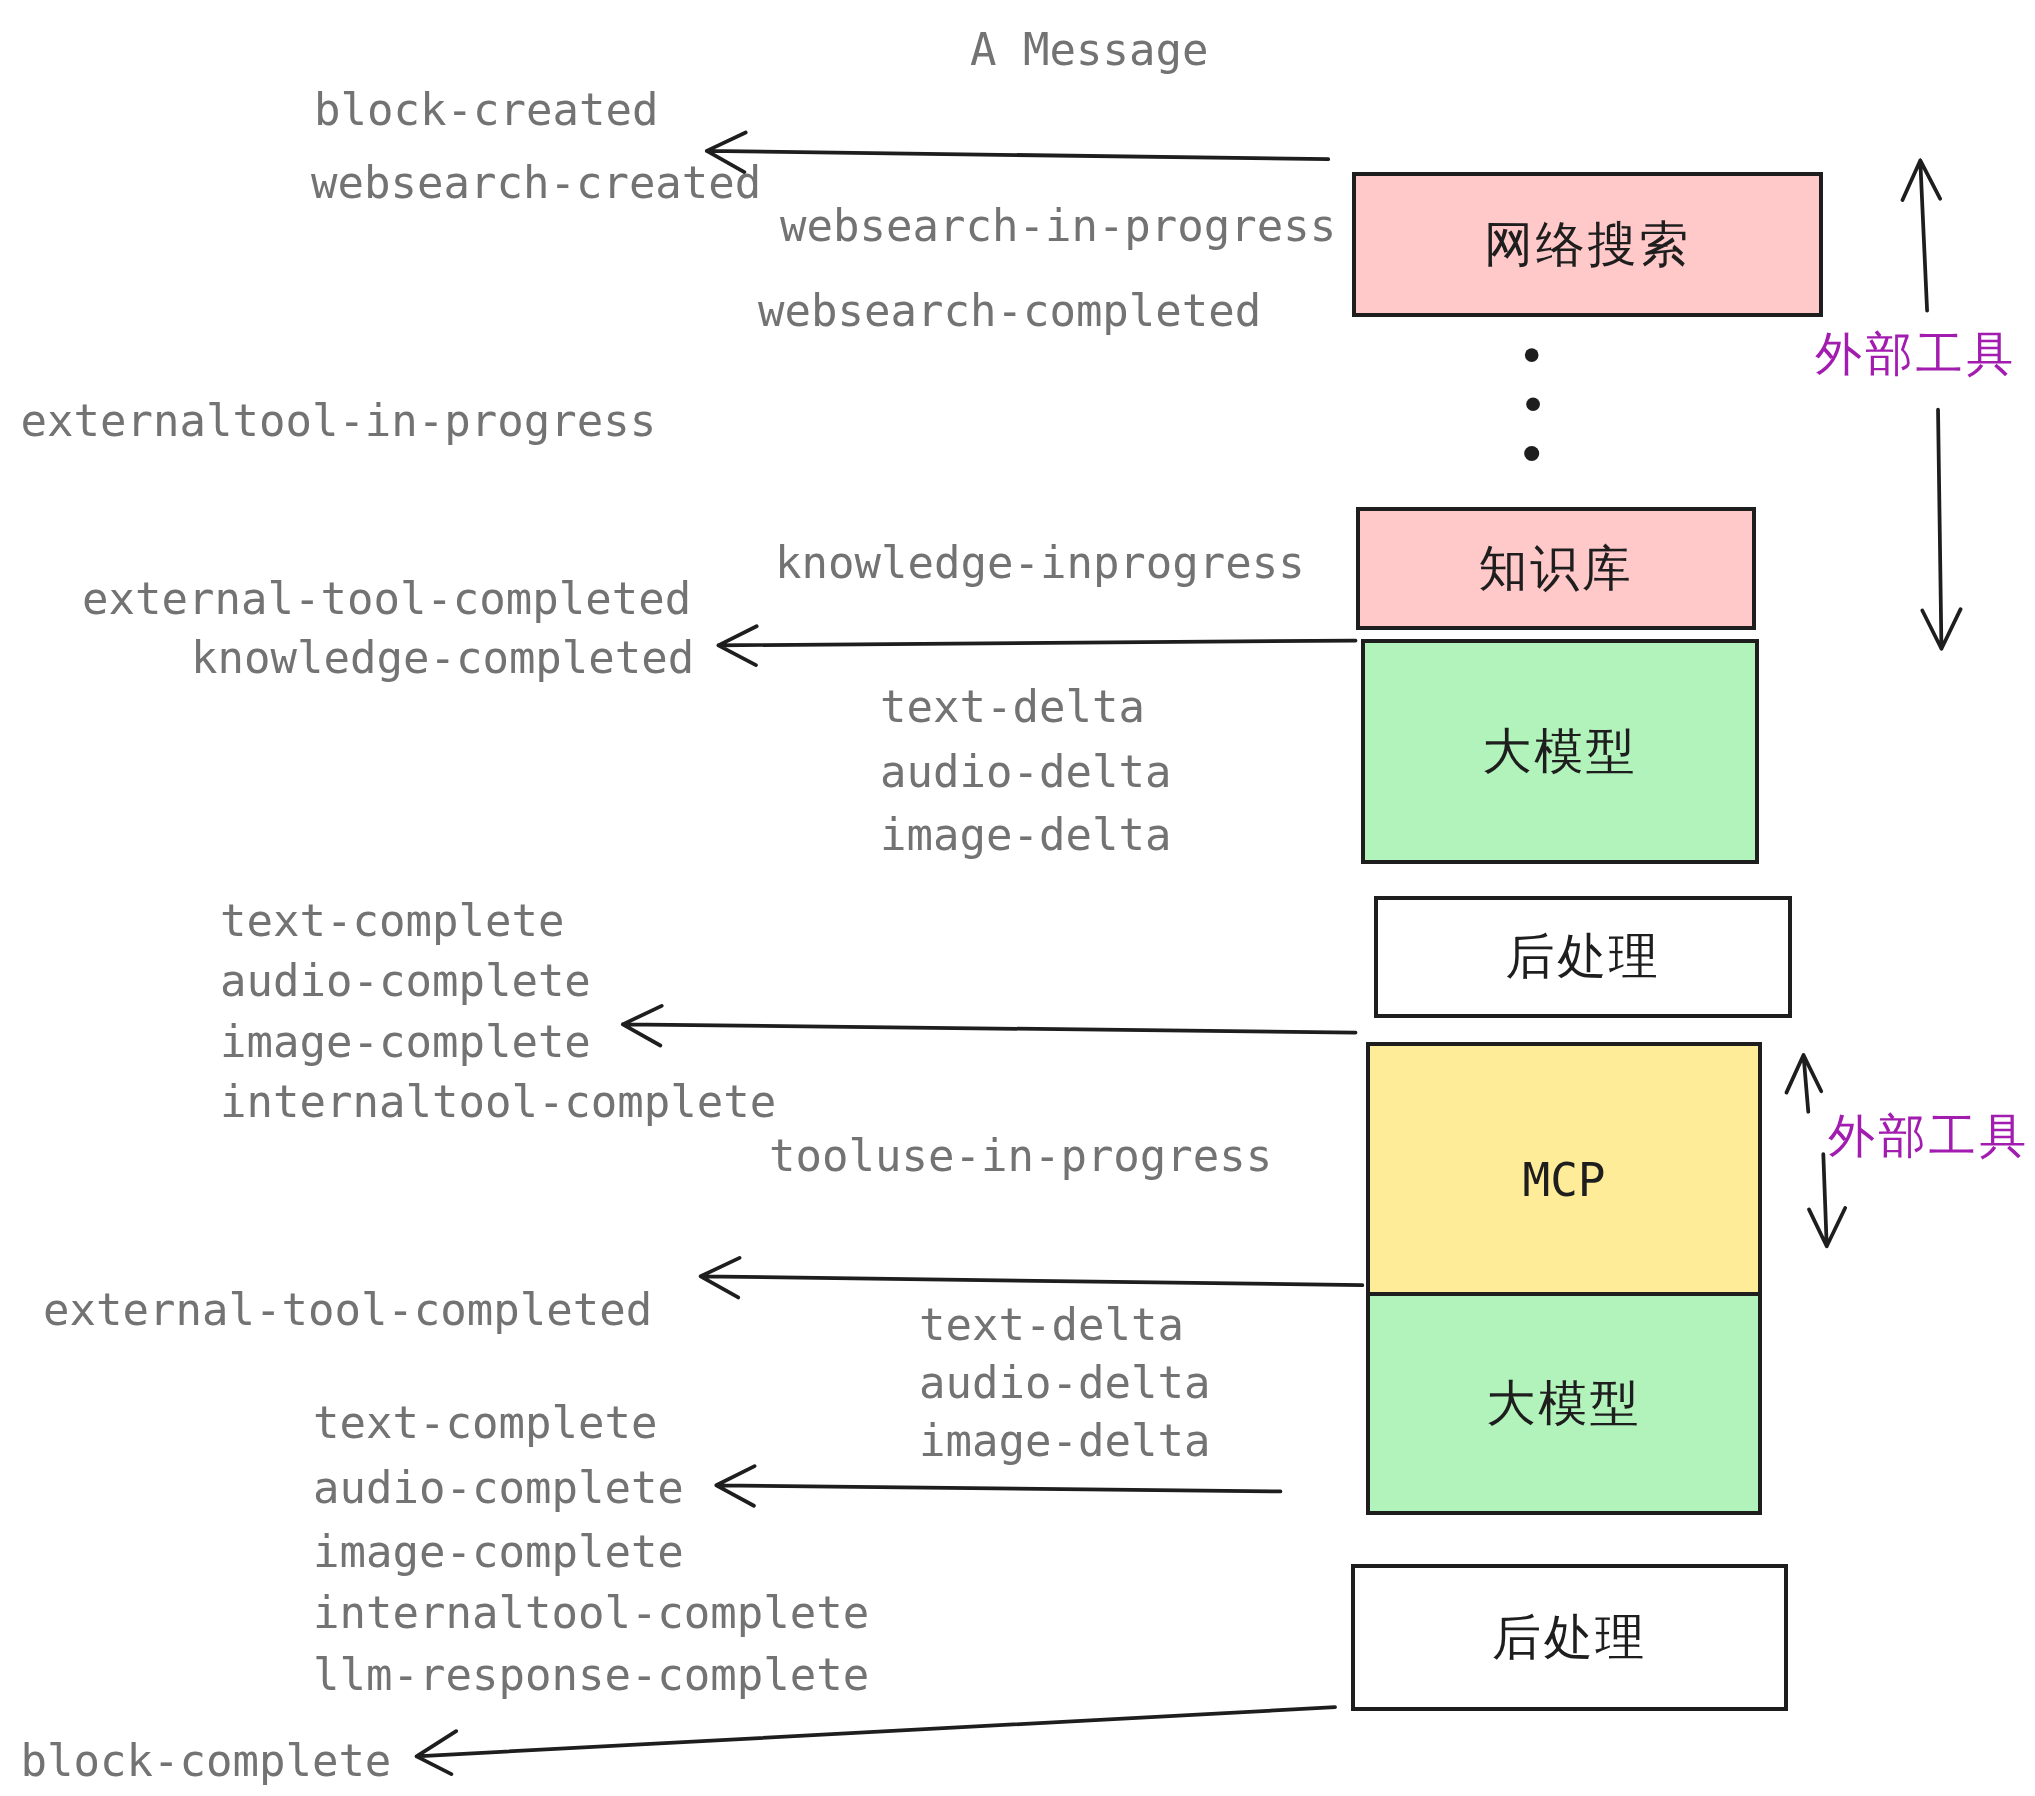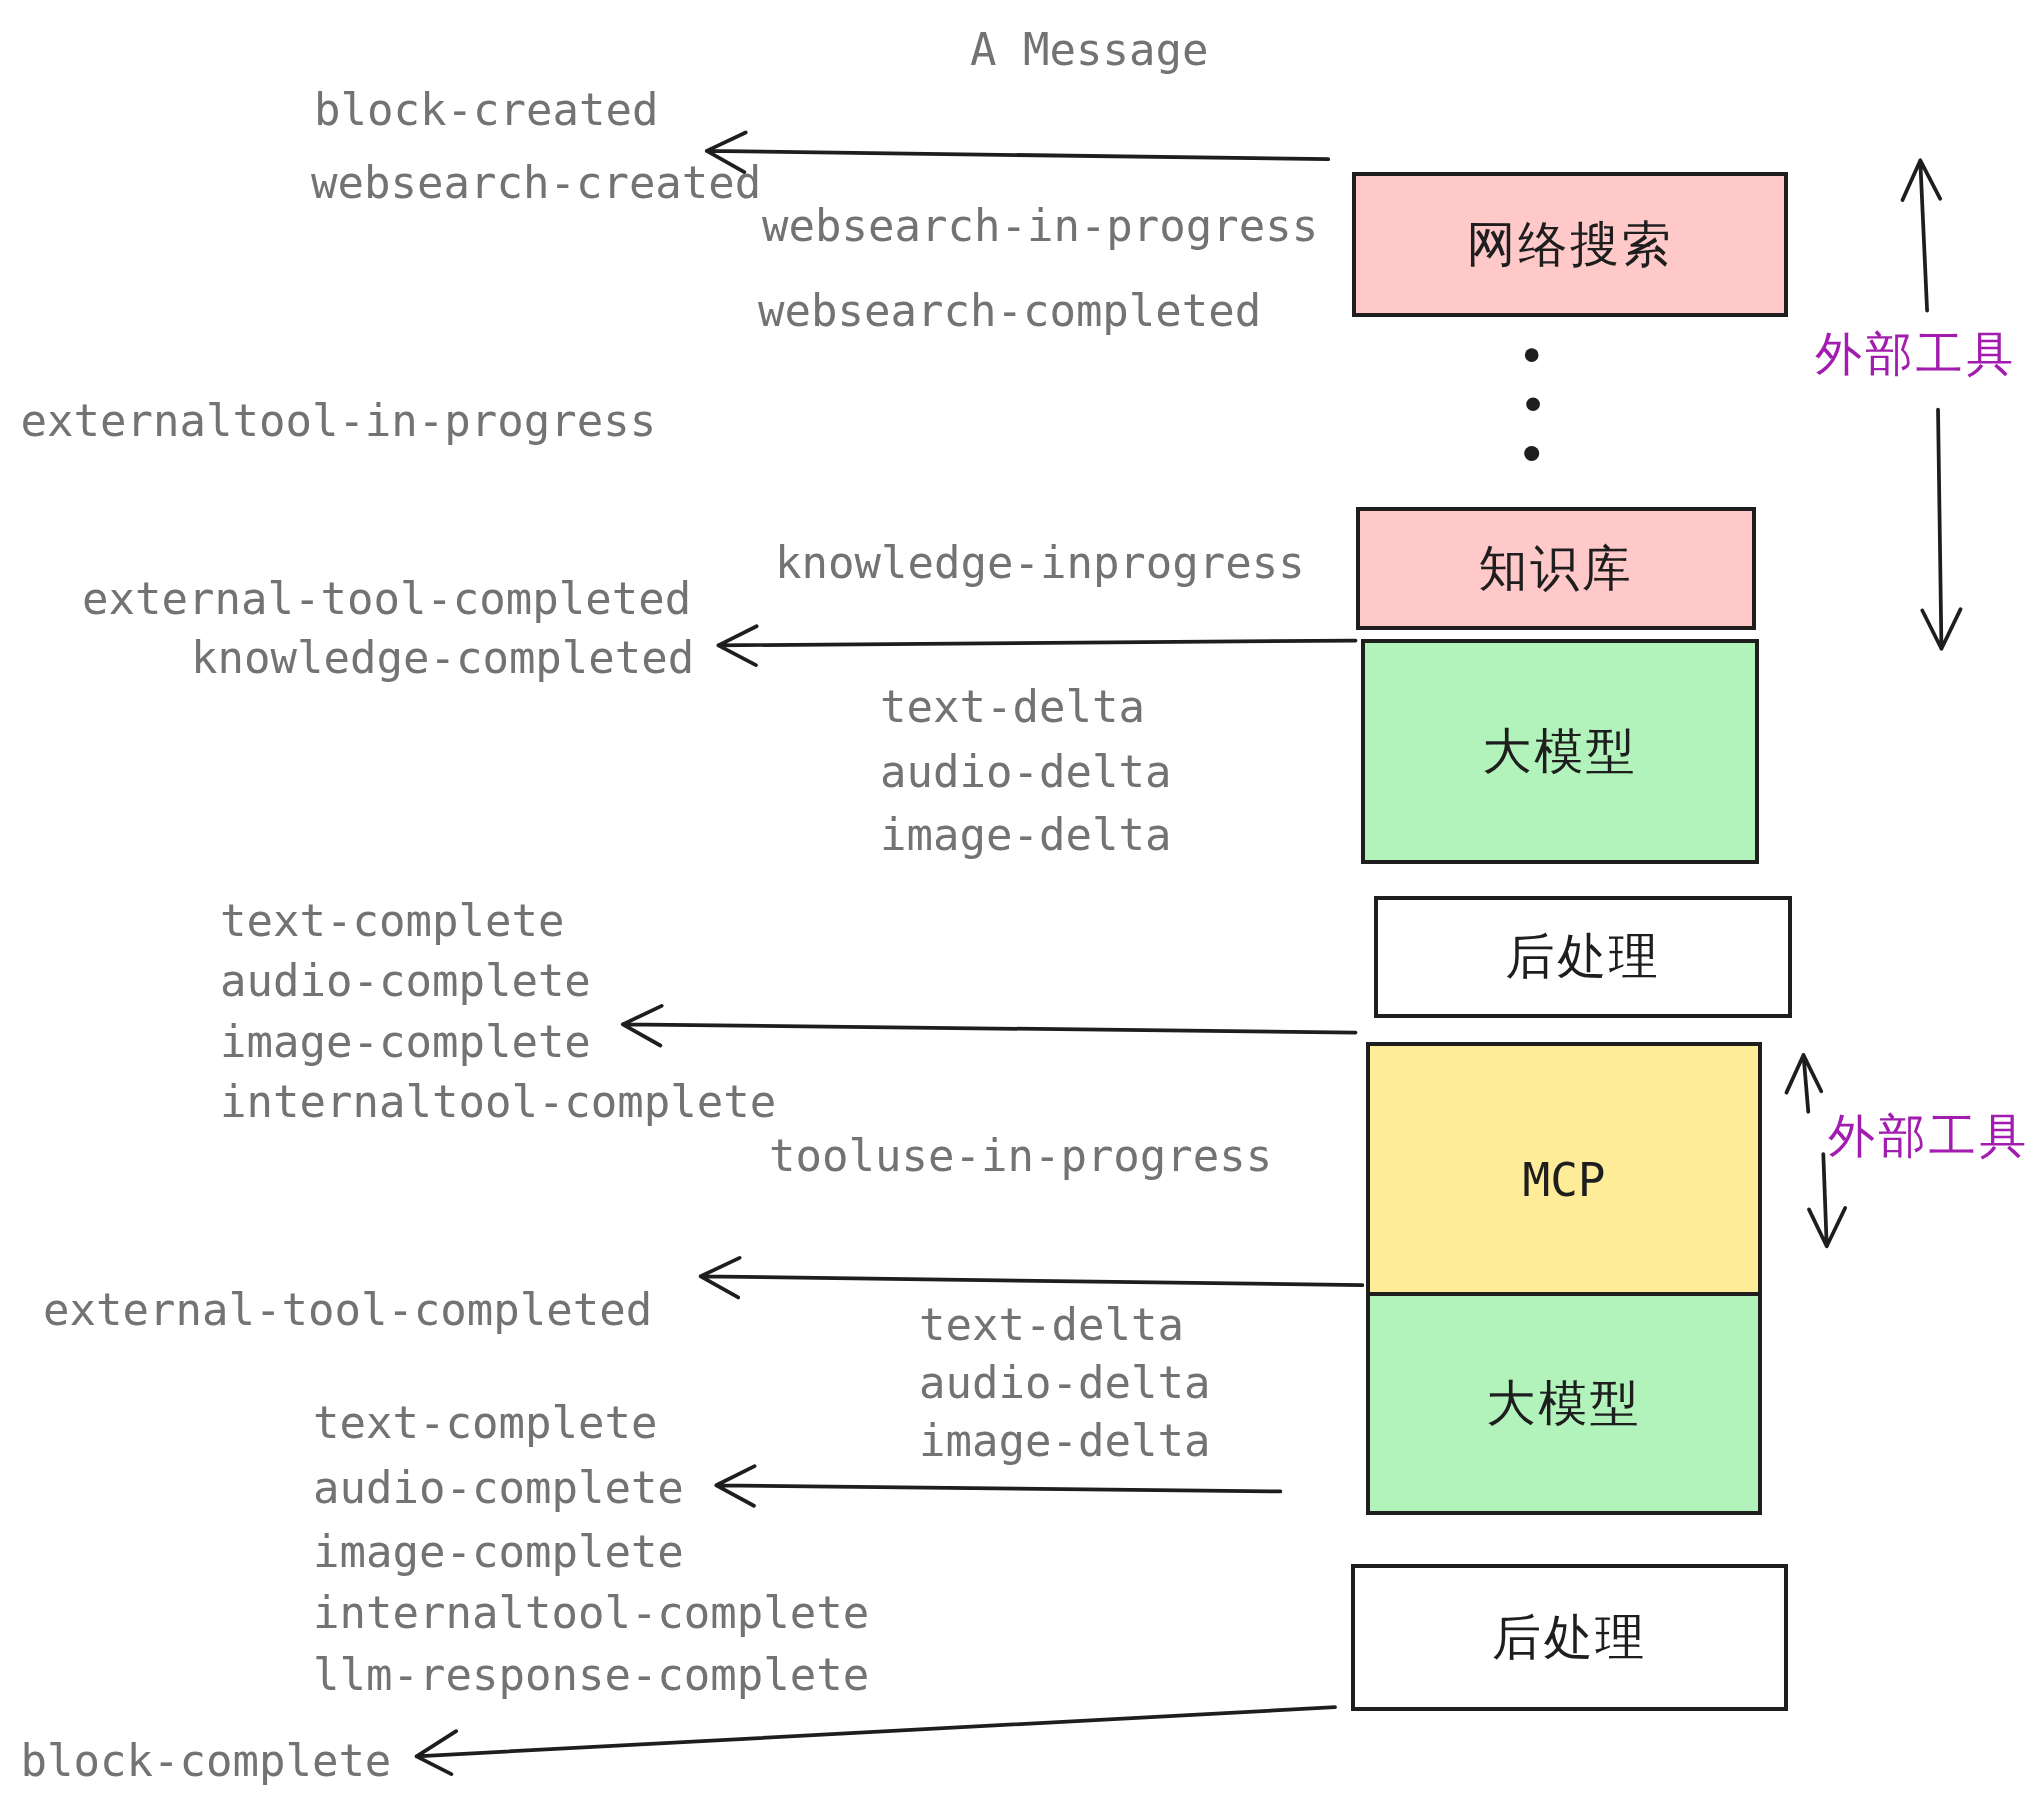--- a/index.html
+++ b/index.html
@@ -71,21 +71,21 @@
     <path d="M2670 1690 L2675 1825 M2675 1825 L2649 1771 M2675 1825 L2702 1769"></path>
     <g fill="#1e1e1e" stroke="none">
       <circle cx="2243" cy="520" r="10"></circle>
       <circle cx="2245" cy="592" r="10"></circle>
       <circle cx="2243" cy="664" r="11"></circle>
     </g>
   </svg>
 
   <div class="lbl" style="left:970px;top:50px;">A Message</div>
 
-  <div class="box pink" style="left:1352px;top:172px;width:436px;height:145px;">
+  <div class="box pink" style="left:1352px;top:172px;width:471px;height:145px;">
     <span class="box-label">网络搜索</span>
   </div>
   <div class="box pink" style="left:1356px;top:507px;width:400px;height:123px;">
     <span class="box-label">知识库</span>
   </div>
   <div class="box green" style="left:1361px;top:639px;width:398px;height:225px;">
     <span class="box-label">大模型</span>
   </div>
   <div class="box white" style="left:1374px;top:896px;width:418px;height:122px;">
     <span class="box-label">后处理</span>
@@ -98,21 +98,21 @@
   </div>
   <div class="box white" style="left:1351px;top:1564px;width:437px;height:147px;">
     <span class="box-label">后处理</span>
   </div>
 
   <div class="side-lbl" style="left:1815px;top:354px;">外部工具</div>
   <div class="side-lbl" style="left:1828px;top:1136px;">外部工具</div>
 
   <div class="lbl" style="left:314px;top:110px;">block-created</div>
   <div class="lbl" style="left:311px;top:183px;">websearch-created</div>
-  <div class="lbl" style="left:762px;top:226px;">websearch-in-progress</div>
+  <div class="lbl" style="left:780px;top:226px;">websearch-in-progress</div>
   <div class="lbl" style="left:758px;top:311px;">websearch-completed</div>
   <div class="lbl" style="left:20.5px;top:421px;">externaltool-in-progress</div>
   <div class="lbl" style="left:775px;top:563px;">knowledge-inprogress</div>
   <div class="lbl" style="left:82px;top:599px;">external-tool-completed</div>
   <div class="lbl" style="left:191px;top:658px;">knowledge-completed</div>
   <div class="lbl" style="left:880px;top:707px;">text-delta</div>
   <div class="lbl" style="left:880px;top:772px;">audio-delta</div>
   <div class="lbl" style="left:880px;top:835px;">image-delta</div>
   <div class="lbl" style="left:220px;top:921px;">text-complete</div>
   <div class="lbl" style="left:220px;top:981px;">audio-complete</div>

